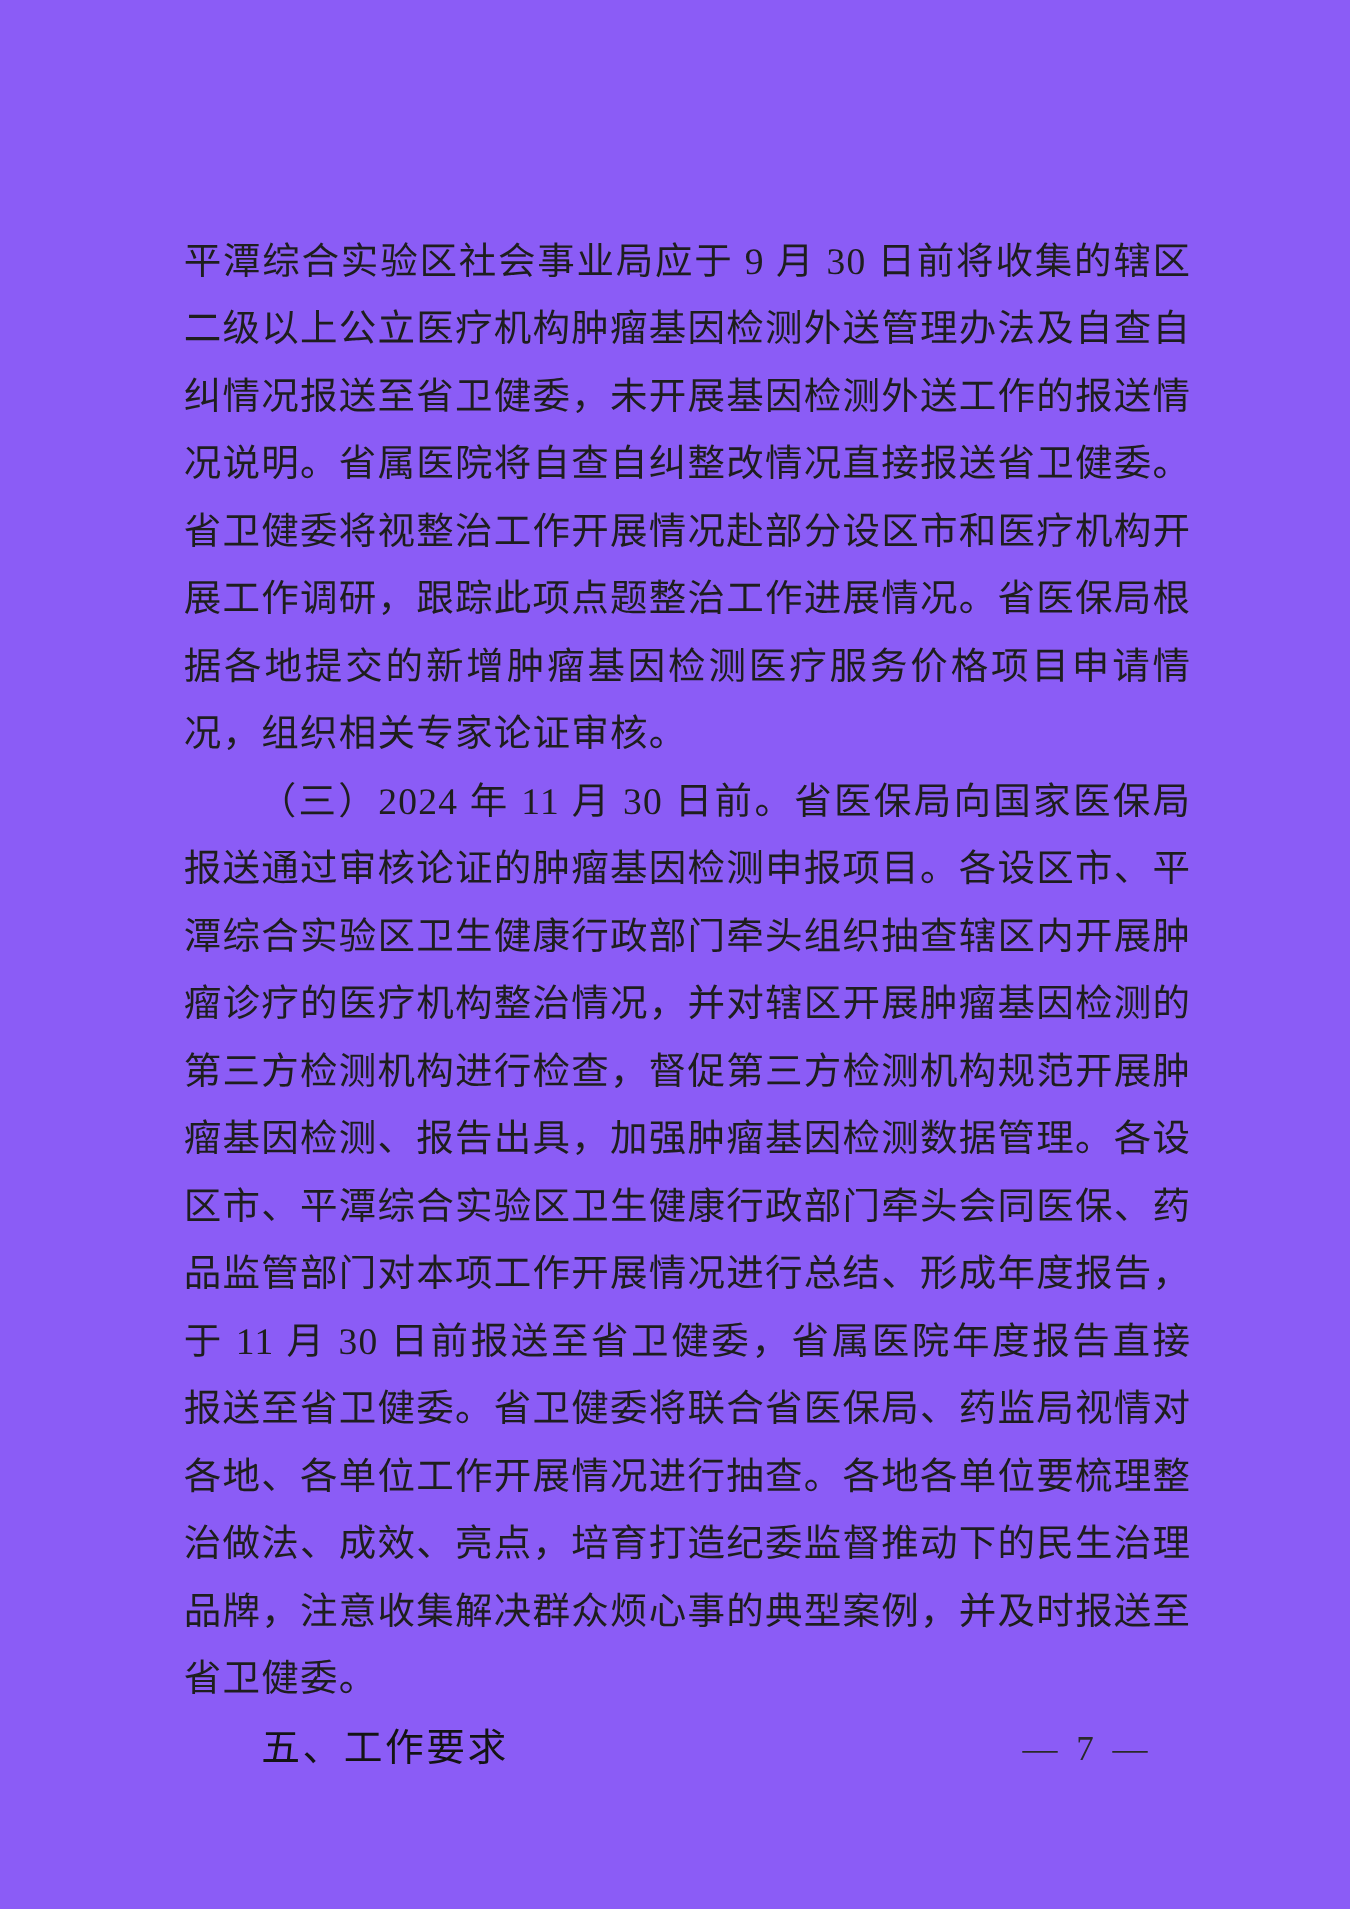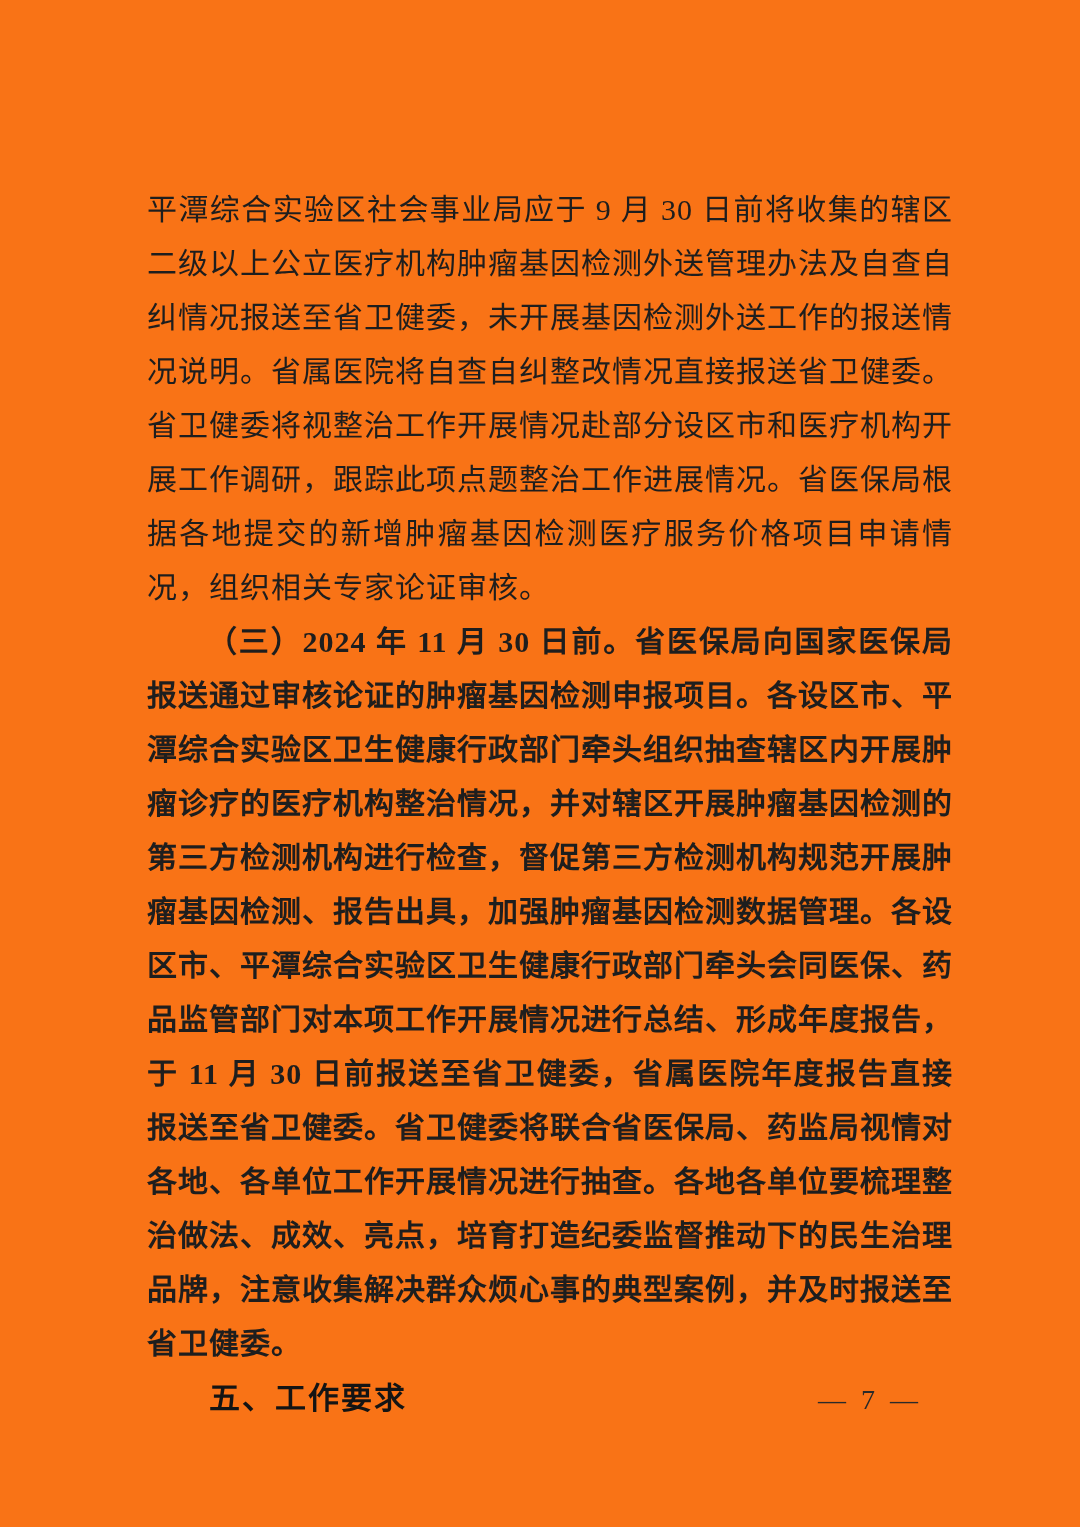--- a/index.html
+++ b/index.html
@@ -6,48 +6,47 @@
   html, body {
     margin: 0;
     padding: 0;
     background: #ffffff;
   }
   .page {
     position: relative;
     width: 1080px;
     height: 1527px;
     margin: 0 auto;
-    background: #f97316;
+    background: #8b5cf6;
     overflow: hidden;
     font-family: "Liberation Serif", "DejaVu Serif", serif;
     color: #1e1e1e;
   }
   .content {
     position: absolute;
     left: 147px;
     top: 183px;
     width: 806px;
   }
   .body-para {
     margin: 0;
     font-size: 30px;
     line-height: 54px;
     text-align: justify;
     letter-spacing: 1px;
     word-break: break-all;
   }
   .body-para.indent-2em {
     text-indent: 2em;
-    font-weight: bold;
   }
   .section-heading {
     margin: 0;
     font-family: "Liberation Sans", "DejaVu Sans", sans-serif;
     font-size: 31px;
-    font-weight: bold;
+    font-weight: normal;
     line-height: 55px;
     text-indent: 2em;
     letter-spacing: 2px;
     color: #141414;
   }
   .sub-heading {
     margin: 0;
     font-family: "Liberation Serif", "DejaVu Serif", serif;
     font-size: 31px;
     font-weight: bold;

